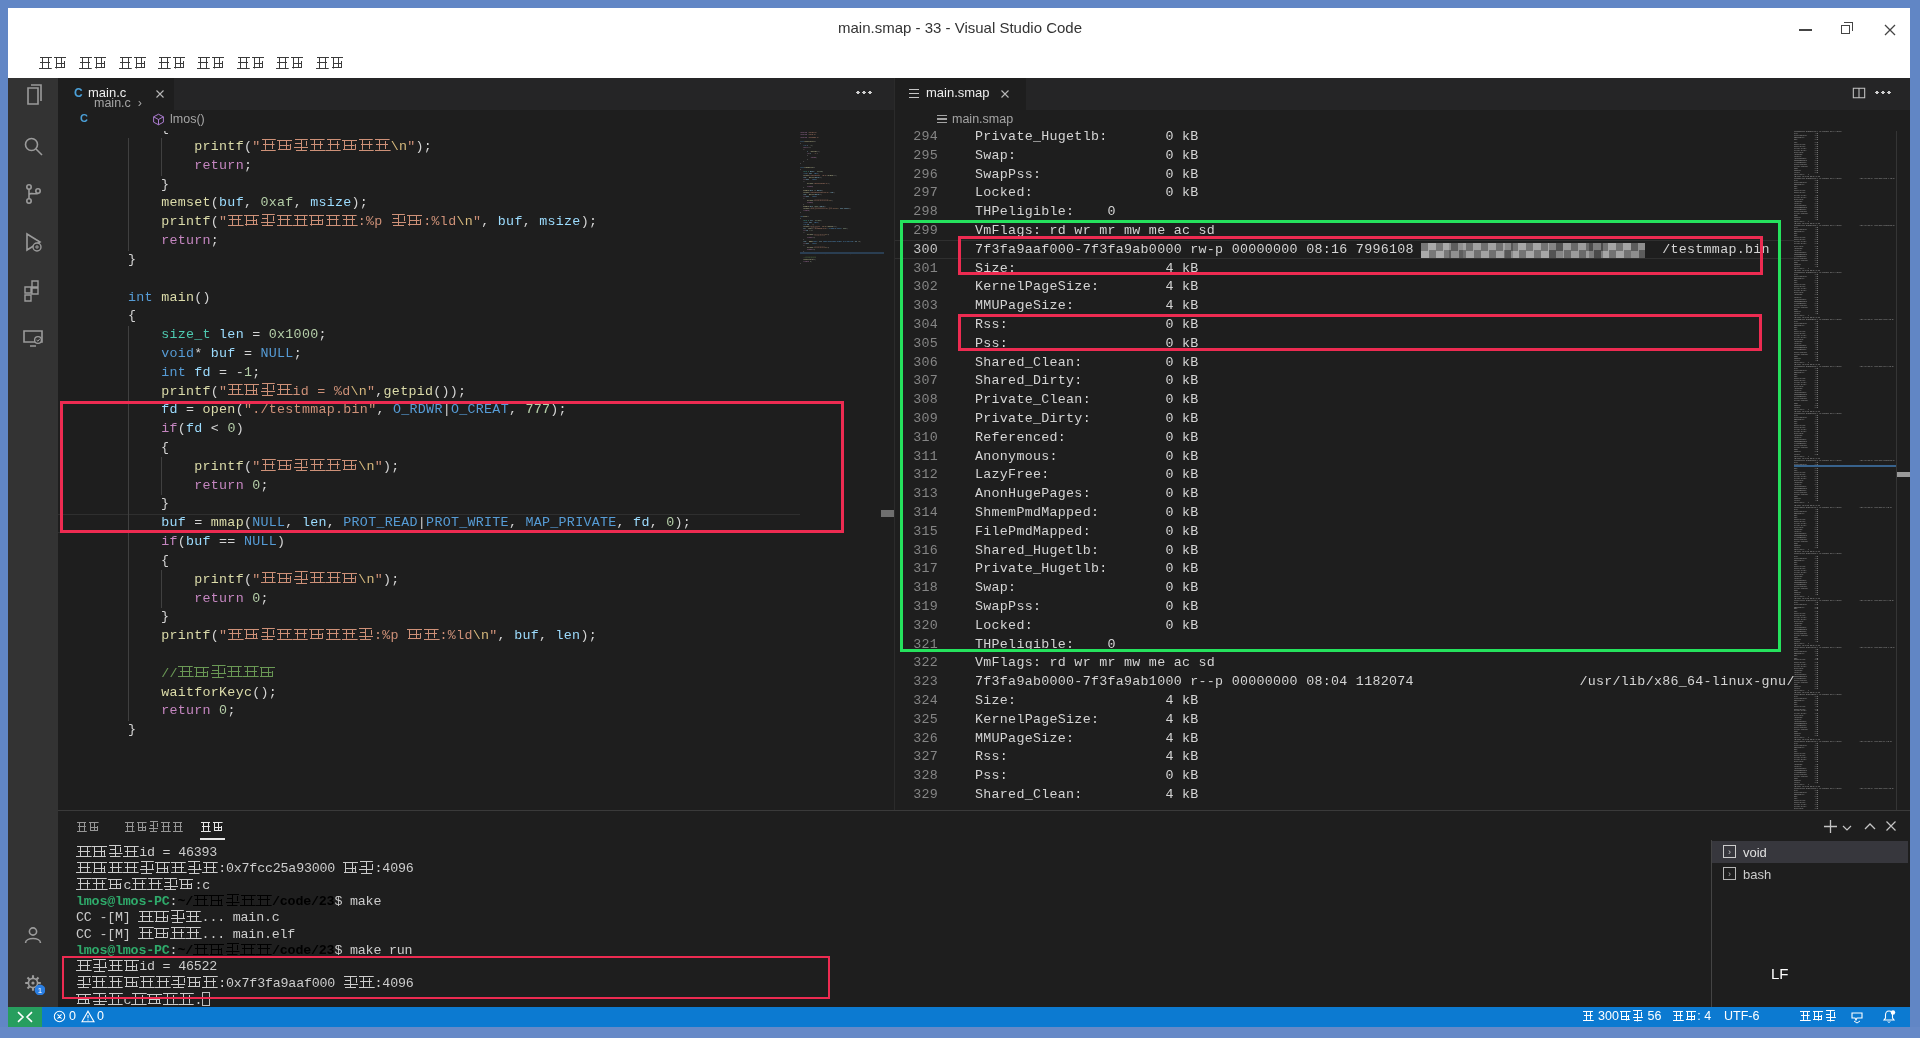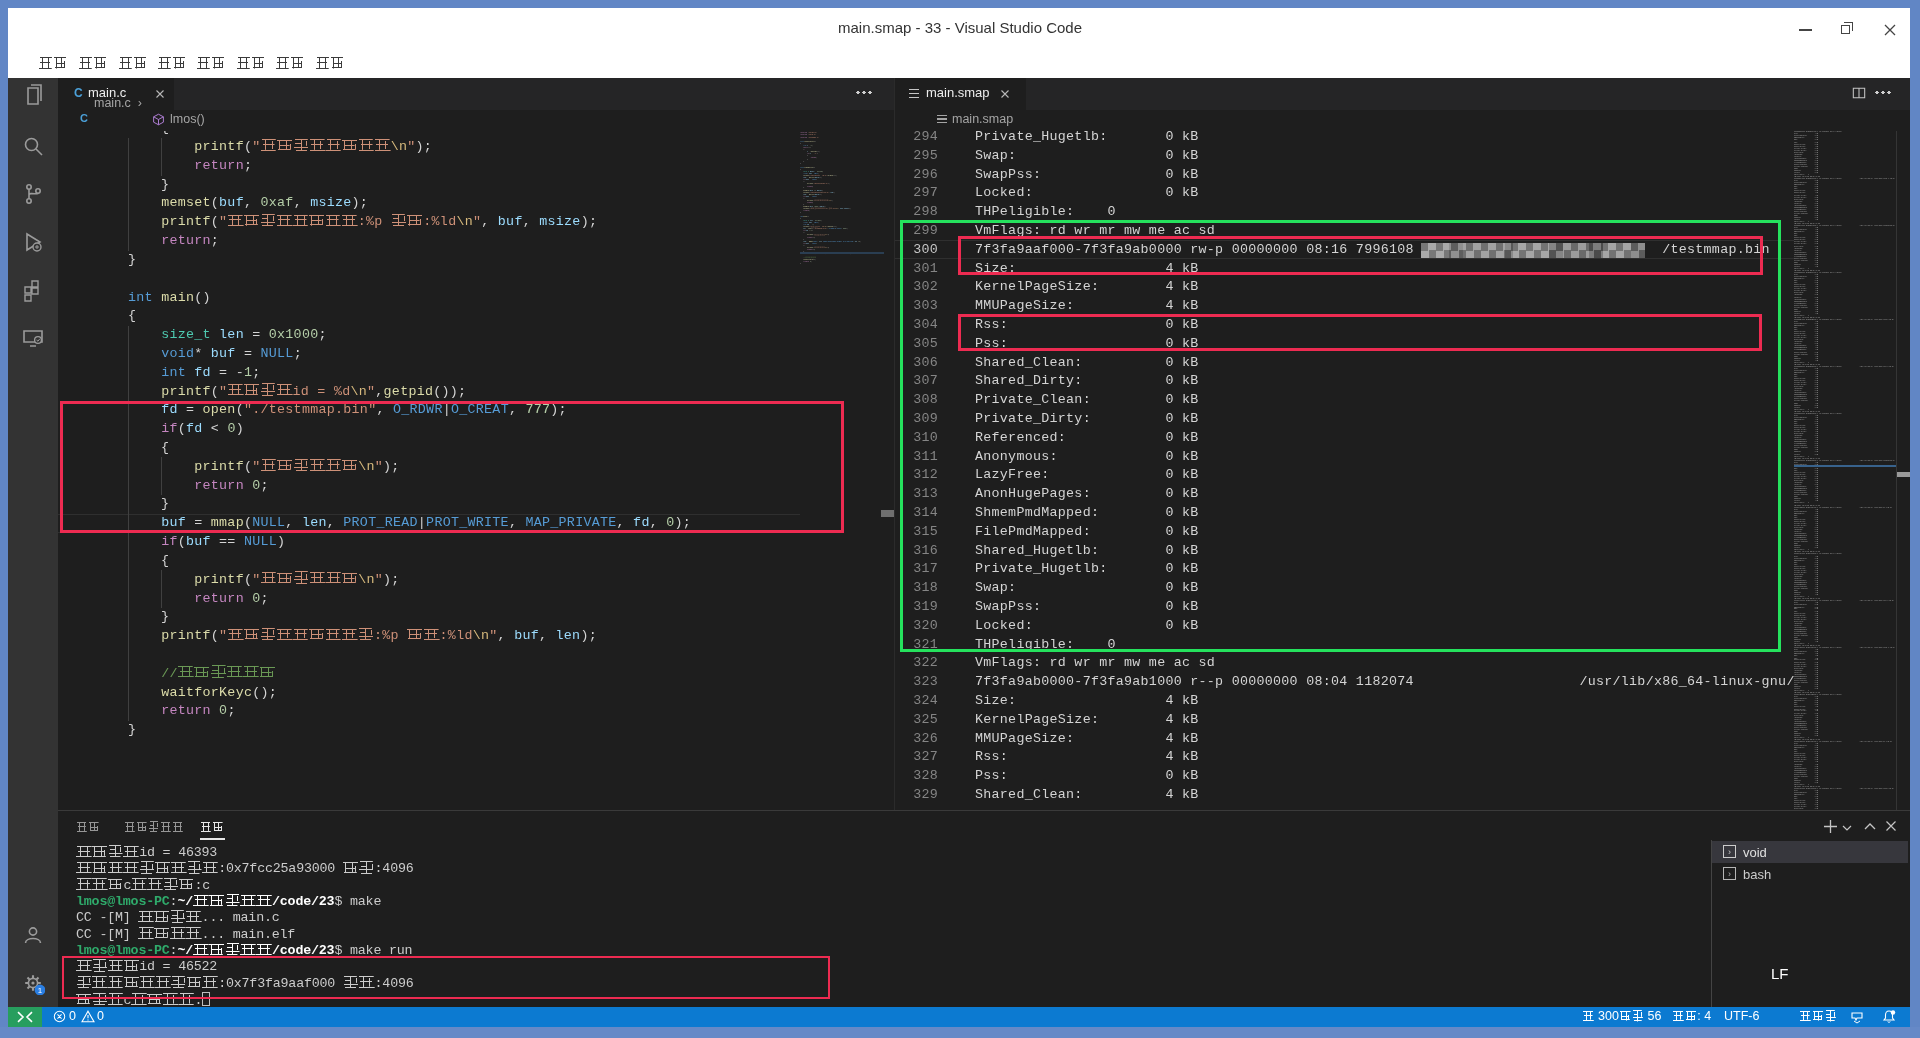--- a/index.html
+++ b/index.html
@@ -29,21 +29,21 @@
  linear-gradient(currentColor,currentColor) 15% 55%/1.2px 75% no-repeat,
  linear-gradient(currentColor,currentColor) 60% 55%/1.2px 80% no-repeat,
  linear-gradient(currentColor,currentColor) 85% 75%/1.2px 45% no-repeat}
 .zt{width:15.8px;height:0.95em;margin:0} 
 
 i{font-style:normal}
 .k{color:#c586c0}.t{color:#569cd6}.tt{color:#4ec9b0}.f{color:#dcdcaa}.s{color:#ce9178}
 .e{color:#d7ba7d}.n{color:#b5cea8}.m{color:#569cd6}.v{color:#9cdcfe}.c{color:#6a9955}
 .cur{color:#c6c6c6}
 b{font-weight:normal}
-.tg{color:#2fab6b;font-weight:bold}.tb{color:#ffffff;font-weight:bold}
+.tg{color:#2fab6b;font-weight:bold}.tb{color:#000000;font-weight:bold}
 .cursor{display:inline-block;width:8px;height:14px;border:1px solid #bfbfbf;vertical-align:-2px}
 .zme{width:13px;height:13.5px;margin:0 1px}.zsw{width:11px;height:11.5px;margin:0 0.8px;vertical-align:-1.5px}
 </style></head><body>
 
 <div class="abs" style="left:8px;top:8px;width:1902px;height:1019px;background:#1e1e1e"></div>
 
 <div class="abs" style="left:0;top:1027px;width:1920px;height:11px;background:#6689c7"></div>
 
 <div class="abs" style="left:8px;top:8px;width:1902px;height:39px;background:#fff"></div>
 <div class="abs" style="left:0;top:8px;width:1920px;height:39px;text-align:center;line-height:39px;font-size:15px;color:#333">main.smap - 33 - Visual Studio Code</div>

